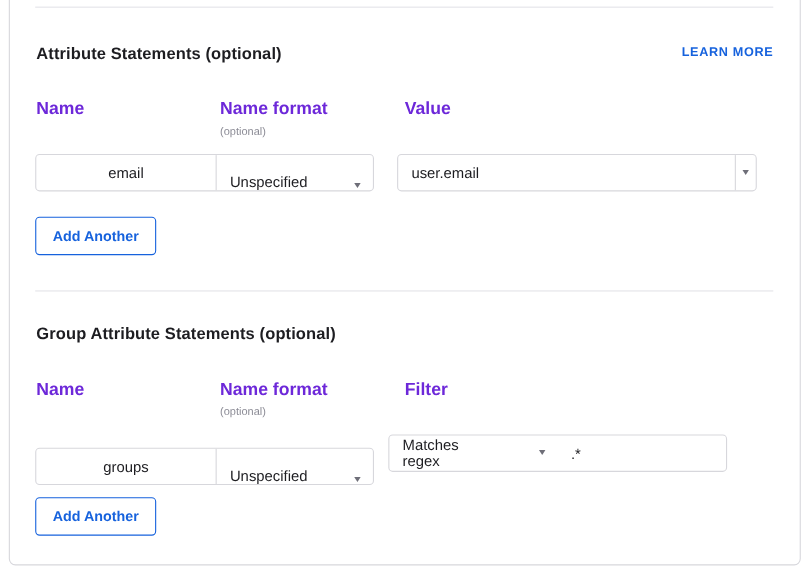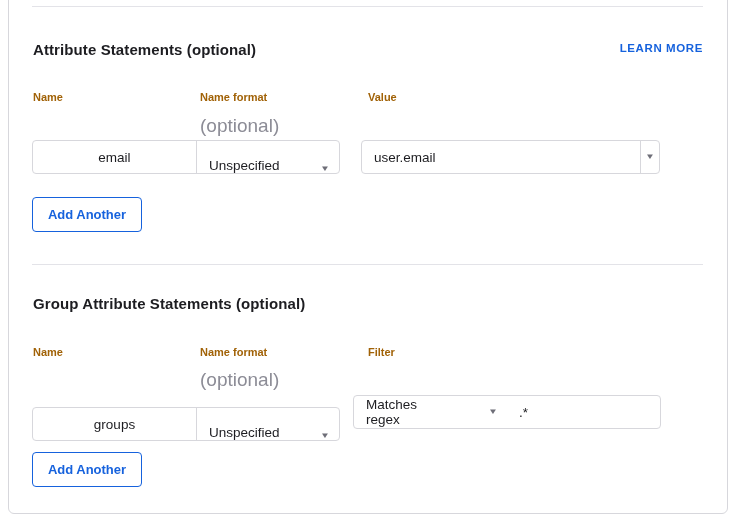--- a/index.html
+++ b/index.html
@@ -11,22 +11,22 @@
           background:#fff; border:1px solid #d7d7dc; border-radius:6px; }
 
   .divider { position:absolute; left:23px; width:671px; height:1px; background:#e3e3e8; }
 
   .sec-title { position:absolute; left:24px; font-size:15px; font-weight:bold;
                color:#1d1d21; letter-spacing:.1px; }
 
   .learn-more { position:absolute; right:24px; font-size:11.5px; font-weight:bold;
                 color:#1662dd; letter-spacing:.6px; cursor:pointer; text-decoration:none; }
 
-  .col-h { position:absolute; font-size:11px; font-weight:bold; color:#a16207; }
-  .col-note { position:absolute; font-size:19px; color:#8c8c96; }
+  .col-h { position:absolute; font-size:16px; font-weight:bold; color:#6d28d9; }
+  .col-note { position:absolute; font-size:10px; color:#8c8c96; }
 
   .grp { position:absolute; display:flex; align-items:stretch; height:34px;
          border:1px solid #d7d7dc; border-radius:4px; background:#fff; }
   .grp > * + * { border-left:1px solid #d7d7dc; }
 
   .seg-input { border:none; outline:none; background:transparent;
                font-family:"Liberation Sans","DejaVu Sans",sans-serif;
                font-size:13.5px; color:#1d1d21; padding:0 12px; height:32px; }
 
   .seg-select { display:flex; align-items:center; justify-content:space-between;
@@ -46,21 +46,21 @@
              color:#1662dd; font-size:13px; font-weight:bold;
              font-family:"Liberation Sans","DejaVu Sans",sans-serif; cursor:pointer; }
 
   
   .d1  { top:17px; }
   .t1  { top:52px; }
   .lm1 { top:53px; }
   .h1a { top:102px; left:24px; }  .h1b { top:102px; left:191px; } .h1c { top:102px; left:359px; }
   .n1  { top:126px; left:191px; }
   .g1a { top:151px; left:23px; }
-  .g1b { top:151px; left:352px; }
+  .g1b { top:151px; left:352px;gap:28px; }
   .ab1 { top:208px; }
 
   
   .d2  { top:275px; }
   .t2  { top:306px; }
   .h2a { top:357px; left:24px; }  .h2b { top:357px; left:191px; } .h2c { top:357px; left:359px; }
   .n2  { top:380px; left:191px; }
   .g2a { top:418px; left:23px; }
   .g2b { top:406px; left:344px; }
   .ab2 { top:463px; }

